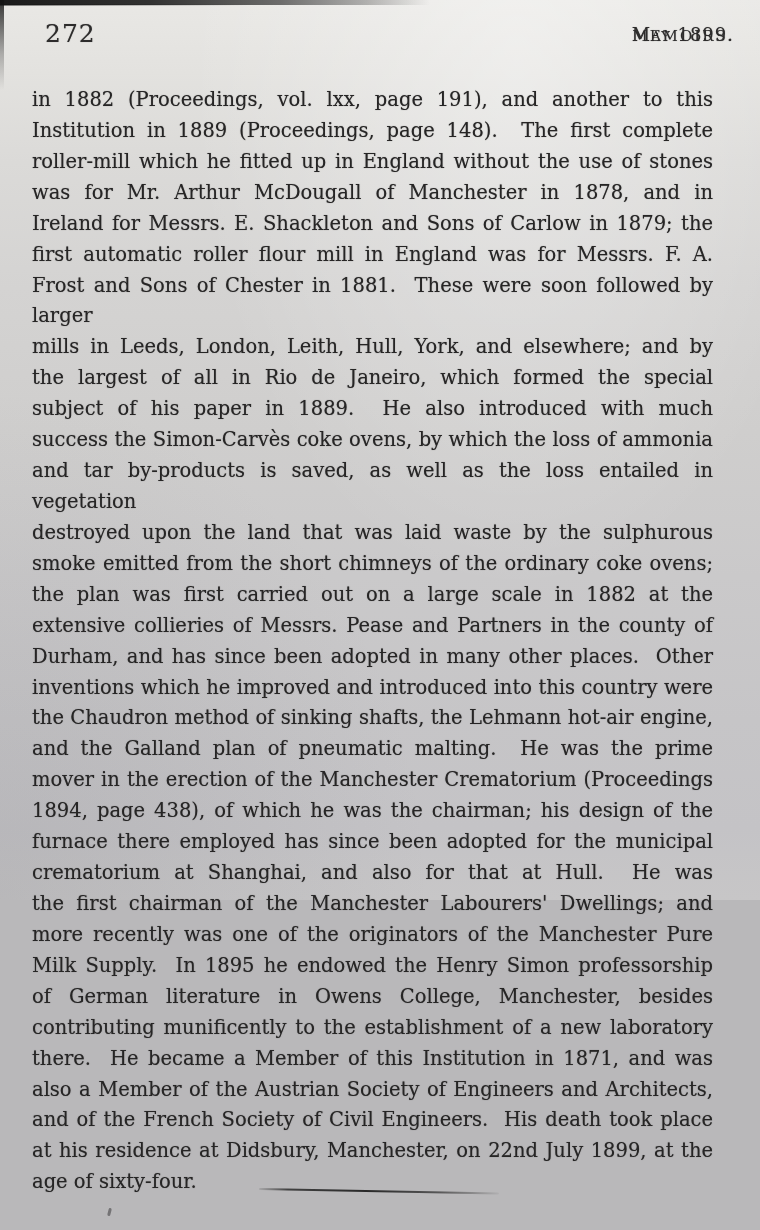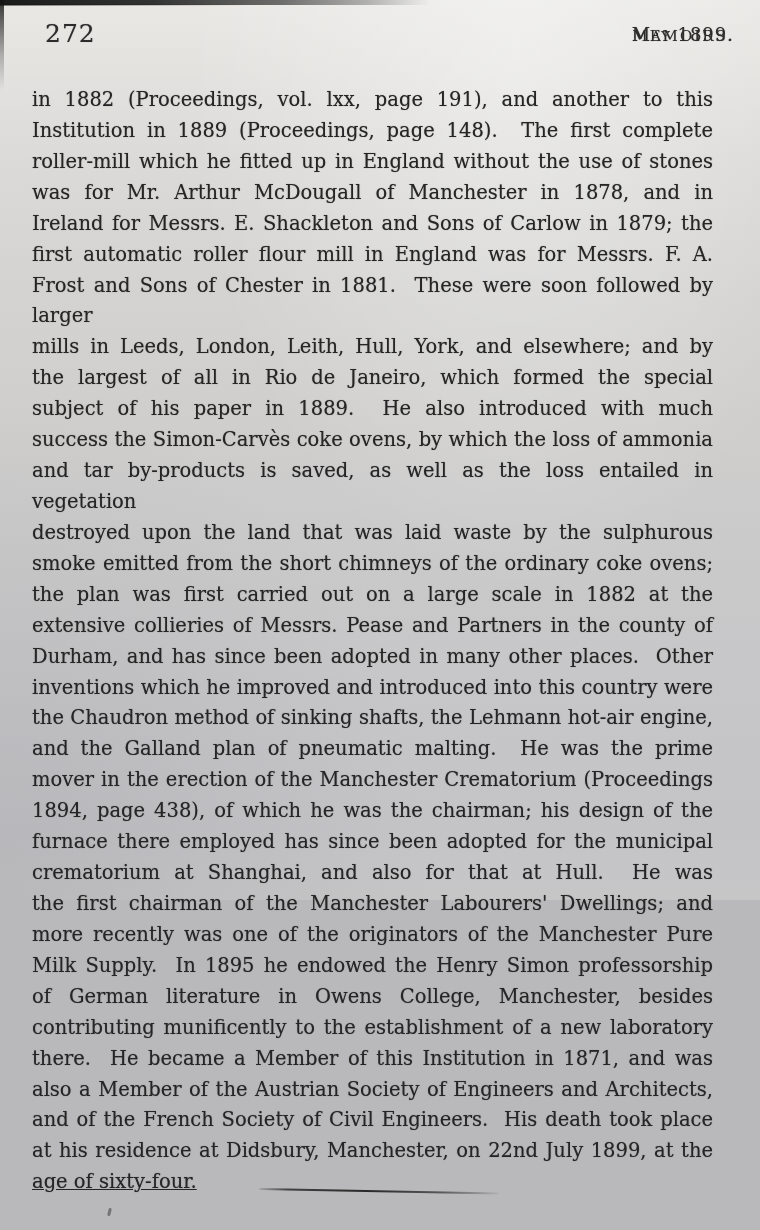--- a/index.html
+++ b/index.html
@@ -60,21 +60,20 @@
     text-shadow:0 0 1px rgba(40,40,40,0.5);
     white-space:pre-wrap;
     margin-top:9px;
   }
   .body-text .line{
     text-align:justify;
     text-align-last:justify;
   }
   .body-text .line.last{
     text-align-last:left;
-    text-decoration:underline;
   }
   .end-rule{
     position:absolute;left:259px;top:1188px;width:240px;height:2px;
     transform:rotate(1.1deg);transform-origin:left center;
     background:linear-gradient(90deg,
       rgba(70,70,70,0.15), rgba(35,35,35,0.8) 12%, rgba(25,25,25,0.9) 45%,
       rgba(45,45,45,0.7) 75%, rgba(80,80,80,0.35) 92%, rgba(100,100,100,0.1));
     border-radius:1px;
   }
   .ink-speck{

